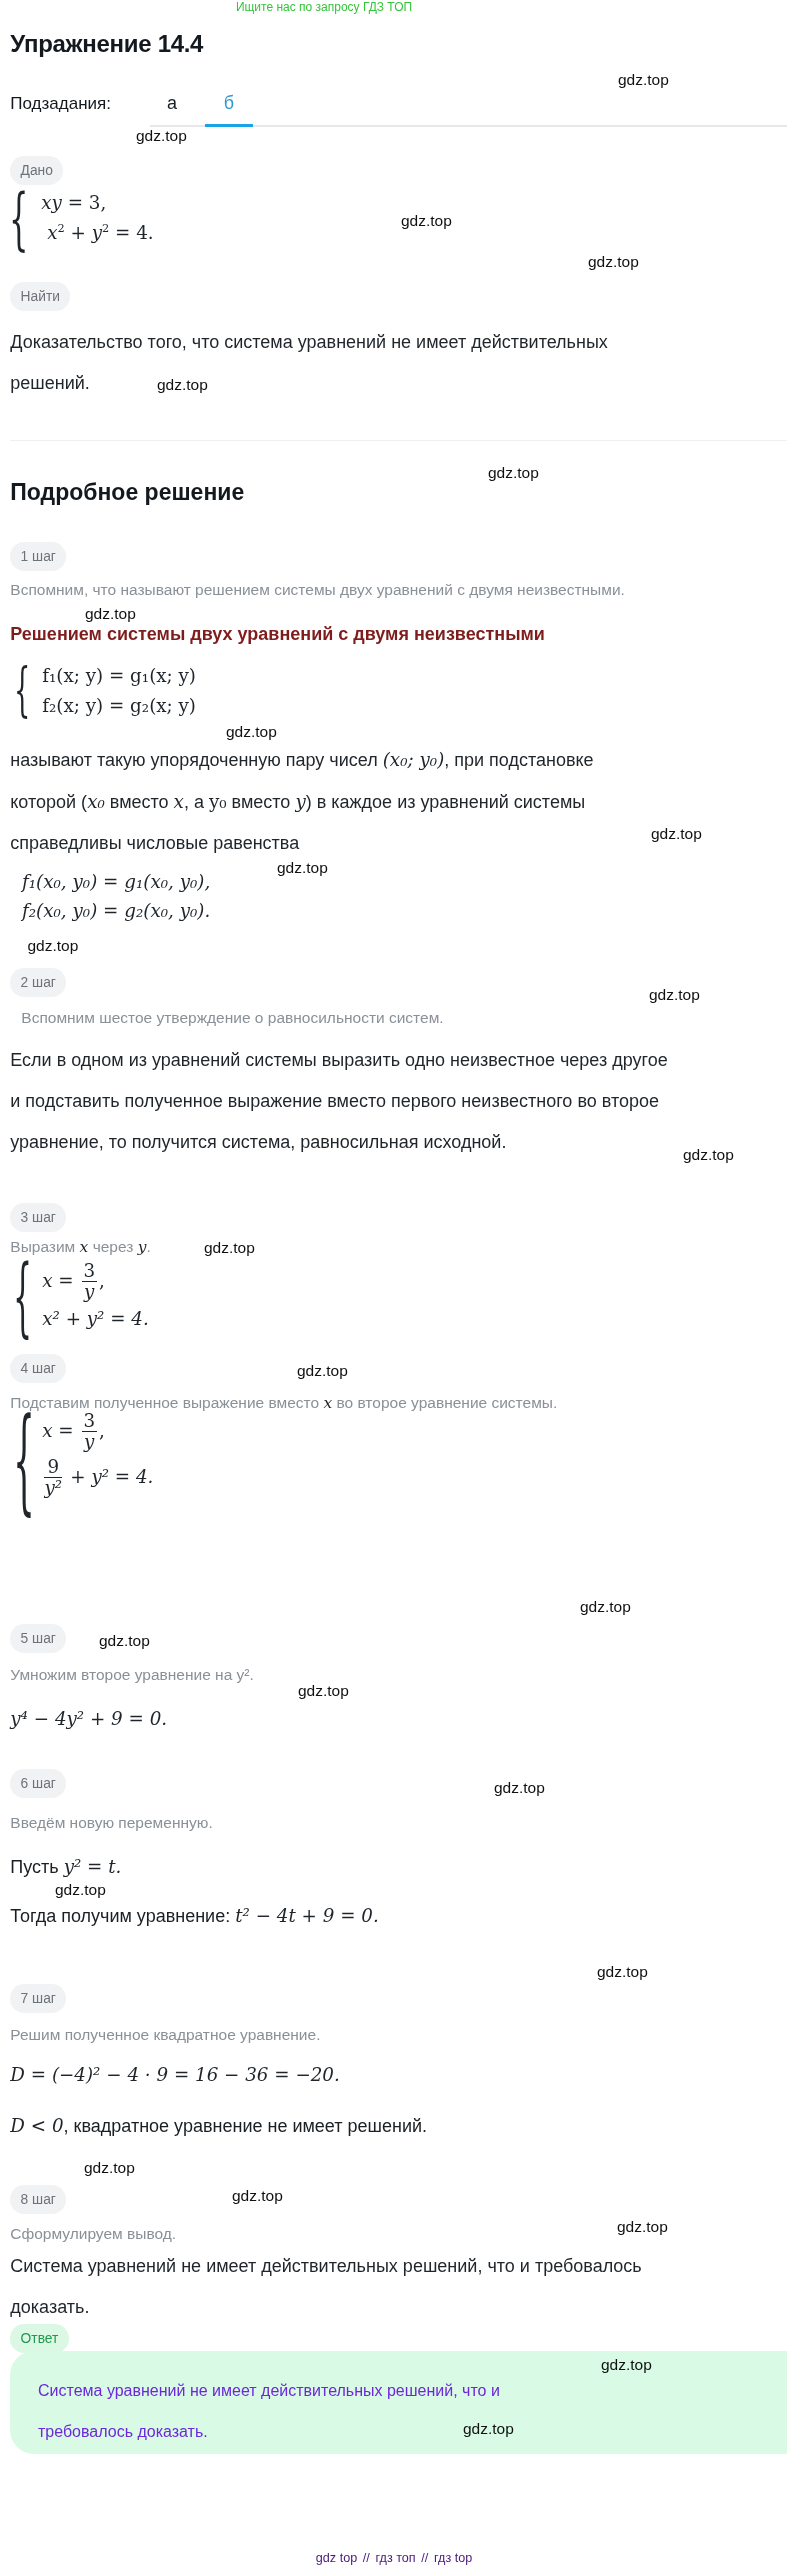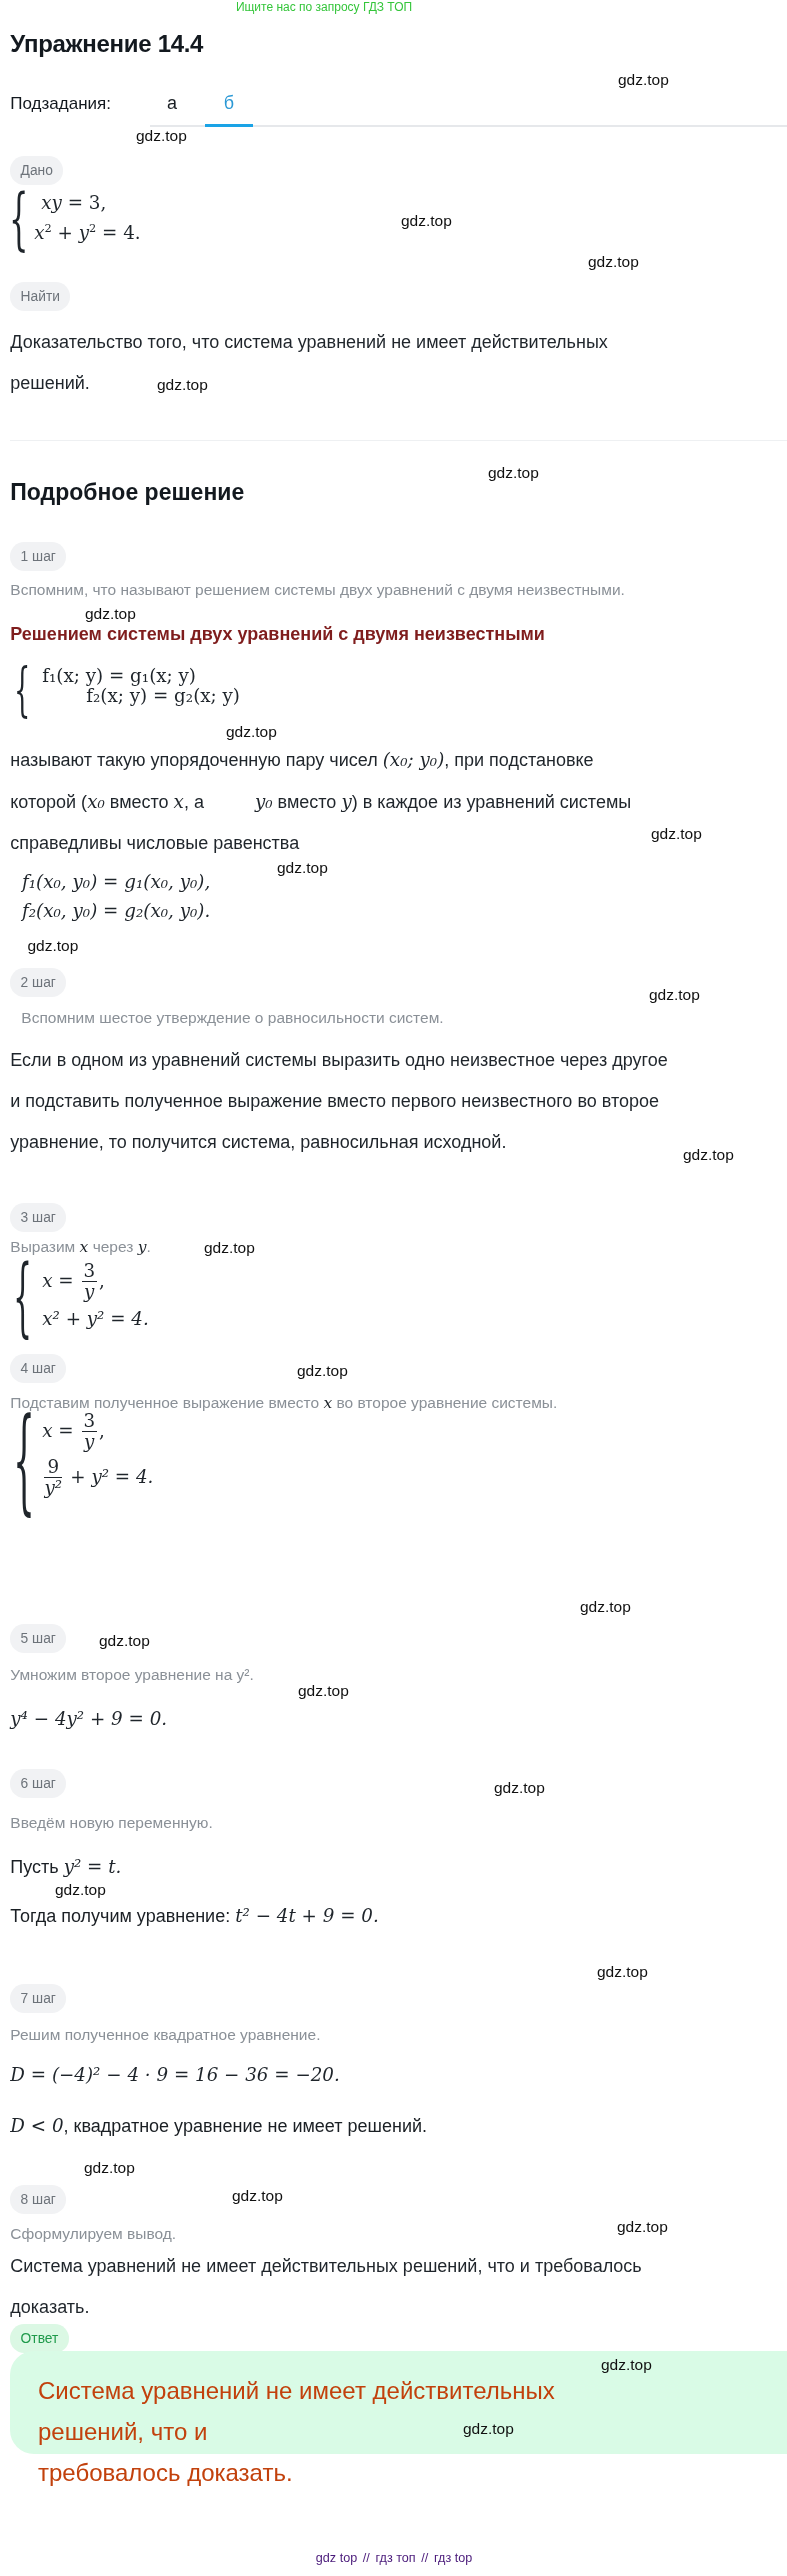--- a/index.html
+++ b/index.html
@@ -22,21 +22,21 @@
   .divider { left:10.3px; top:440px; width:777px; height:1.1px; background:#eef0f2; }
   .math { font-family:"DejaVu Serif","Liberation Serif",serif; color:#1f252b; font-size:18.3px; }
   .math i { font-style:italic; }
   .brace { font-family:"DejaVu Serif",serif; font-weight:200; color:#1f252b; }
   .frac { display:inline-block; vertical-align:middle; text-align:center; margin:0 2.3px; }
   .frac > span { display:block; line-height:1.1; }
   .frac > span.num { border-bottom:1.1px solid #1f252b; padding:0 1.7px; }
   sup { font-size:0.62em; }
   .wm { font-family:"Liberation Sans",sans-serif; color:#111; font-size:15.5px; }
   .answer-box { left:10.3px; top:2351px; width:788px; height:103px; background:#d9fbe6; border-radius:24px 0 0 24px; }
-  .answer-text { left:38px; top:2370px; width:619px; font-size:24px; line-height:41px; color:#c2410c; }
+  .answer-text { left:38px; top:2370px; width:619px; font-size:16px; line-height:41px; color:#6d28d9; }
   .footer { left:0; width:788px; top:2551px; text-align:center; color:#4a1a7a; font-size:12.6px; }
   .footer span.sep { margin:0 5.7px; }
 </style>
 </head>
 <body>
 
 <div class="abs top-banner">Ищите нас по запросу ГДЗ ТОП</div>
 
 <div class="abs page-title">Упражнение 14.4</div>
 <div class="abs wm" style="left:618px;top:71px;">gdz.top</div>
@@ -45,21 +45,21 @@
 <div class="abs tabs-line"></div>
 <div class="abs tab tab-a">а</div>
 <div class="abs tab tab-b">б</div>
 <div class="abs tab-underline"></div>
 <div class="abs wm" style="left:136px;top:127px;">gdz.top</div>
 
 <div class="abs chip" style="left:10.3px;top:156px;">Дано</div>
 <div class="abs" style="left:9.2px;top:192px;">
   <span class="abs brace" style="left:0;top:-4.6px;font-size:68px;line-height:63px;transform:scaleX(0.45);transform-origin:left top;">{</span>
   <div class="abs math" style="left:32px;top:0px;white-space:nowrap;"><i>xy</i> = 3,</div>
-  <div class="abs math" style="left:25px;top:29px;white-space:nowrap;"><i>x</i><sup>2</sup> + <i>y</i><sup>2</sup> = 4.</div>
+  <div class="abs math" style="left:38px;top:29px;white-space:nowrap;"><i>x</i><sup>2</sup> + <i>y</i><sup>2</sup> = 4.</div>
 </div>
 <div class="abs wm" style="left:401px;top:212px;">gdz.top</div>
 <div class="abs wm" style="left:588px;top:253px;">gdz.top</div>
 
 <div class="abs chip" style="left:10.3px;top:282px;">Найти</div>
 <div class="abs body-text" style="left:10.3px;top:322px;width:768px;">
   <div>Доказательство того, что система уравнений не имеет действительных</div>
   <div>решений.</div>
 </div>
 <div class="abs wm" style="left:157px;top:376px;">gdz.top</div>
@@ -69,26 +69,26 @@
 <div class="abs wm" style="left:488px;top:464px;">gdz.top</div>
 <div class="abs section-title">Подробное решение</div>
 
 <div class="abs chip" style="left:10.3px;top:542px;">1 шаг</div>
 <div class="abs gray-text" style="left:10.3px;top:581px;">Вспомним, что называют решением системы двух уравнений с двумя неизвестными.</div>
 <div class="abs wm" style="left:85px;top:605px;">gdz.top</div>
 <div class="abs bold-text" style="left:10.3px;top:624px;">Решением системы двух уравнений с двумя неизвестными</div>
 <div class="abs" style="left:9.2px;top:665px;">
   <span class="abs brace" style="left:4.6px;top:-3.4px;font-size:57px;line-height:57px;transform:scaleX(0.45);transform-origin:left top;">{</span>
   <div class="abs math" style="left:33px;top:0;white-space:nowrap;">f₁(x; y) = g₁(x; y)</div>
-  <div class="abs math" style="left:33px;top:20px;white-space:nowrap;margin-left:44px;">f₂(x; y) = g₂(x; y)</div>
+  <div class="abs math" style="left:33px;top:30px;white-space:nowrap;">f₂(x; y) = g₂(x; y)</div>
 </div>
 <div class="abs wm" style="left:226px;top:723px;">gdz.top</div>
 <div class="abs body-text" style="left:10.3px;top:739px;width:774px;white-space:nowrap;">
   <div><span>называют такую упорядоченную пару чисел</span> <span class="math" style="font-style:italic;">(x₀; y₀)</span><span>, при подстановке</span></div>
-  <div><span>которой (</span><span class="math" style="font-style:italic;">x₀</span><span> вместо </span><span class="math" style="font-style:italic;">x</span><span>, а </span><span class="math" style="font-style:italic;margin-left:46px;">y₀</span><span> вместо </span><span class="math" style="font-style:italic;">y</span><span>) в каждое из уравнений системы</span></div>
+  <div><span>которой (</span><span class="math" style="font-style:italic;">x₀</span><span> вместо </span><span class="math" style="font-style:italic;">x</span><span>, а </span><span class="math" style="">y₀</span><span> вместо </span><span class="math" style="font-style:italic;">y</span><span>) в каждое из уравнений системы</span></div>
   <div>справедливы числовые равенства</div>
 </div>
 <div class="abs wm" style="left:651px;top:825px;">gdz.top</div>
 <div class="abs wm" style="left:277px;top:859px;">gdz.top</div>
 <div class="abs math" style="left:22px;top:871px;white-space:nowrap;font-style:italic;">f₁(x₀, y₀) = g₁(x₀, y₀),</div>
 <div class="abs math" style="left:22px;top:900px;white-space:nowrap;font-style:italic;">f₂(x₀, y₀) = g₂(x₀, y₀).</div>
 <div class="abs wm" style="left:27.5px;top:937px;">gdz.top</div>
 
 <div class="abs chip" style="left:10.3px;top:968px;">2 шаг</div>
 <div class="abs wm" style="left:649px;top:986px;">gdz.top</div>

